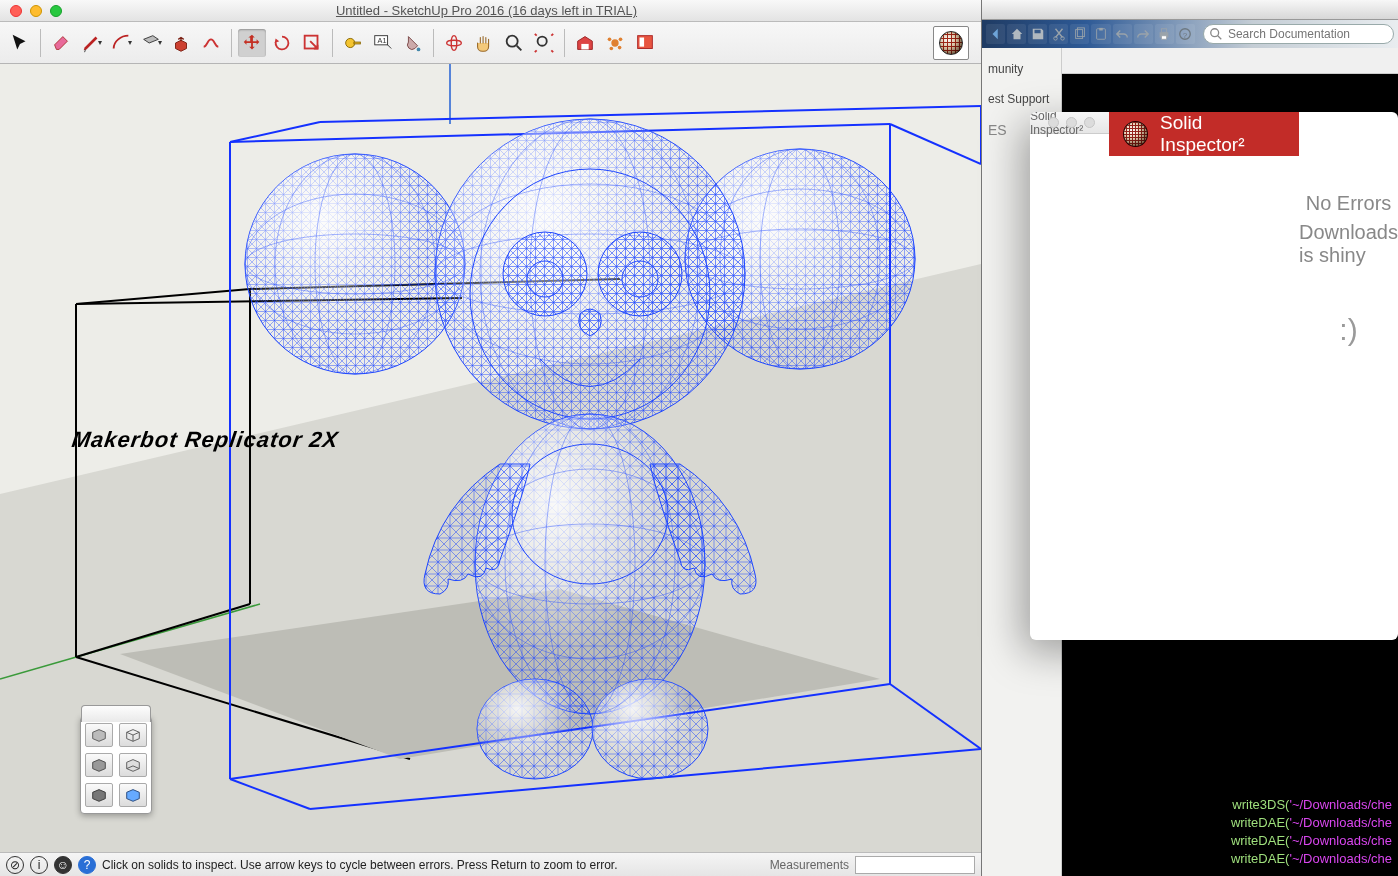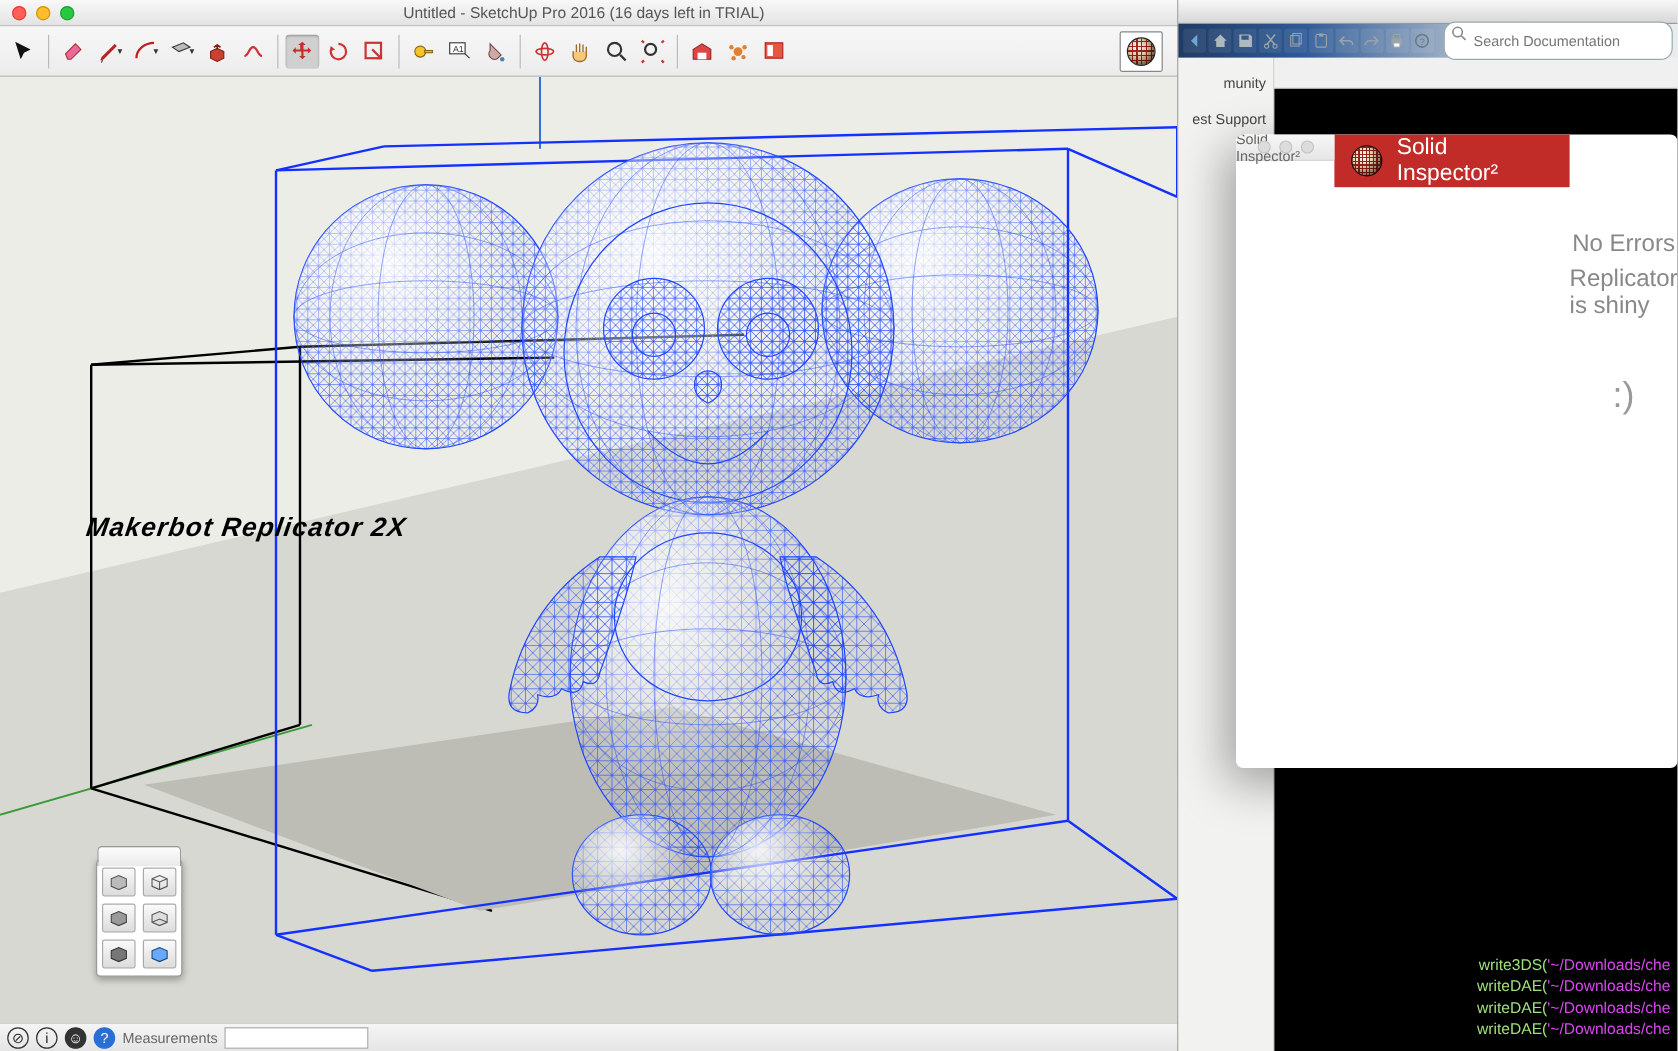--- a/index.html
+++ b/index.html
@@ -1,20 +1,20 @@
 <!DOCTYPE html>
 <html><head>
 <meta charset="utf-8">
 <style>
   * { box-sizing: border-box; margin: 0; padding: 0; font-family: -apple-system, "Helvetica Neue", Arial, sans-serif; }
   body { width: 1398px; height: 876px; overflow: hidden; position: relative; background: #e8e8e8; }
 
   
   .main-window { position: absolute; left: 0; top: 0; width: 981px; height: 876px; background: #e6e6e6; display: flex; flex-direction: column; }
-  .titlebar { height: 22px; background: linear-gradient(#f8f8f8,#e3e3e3); display: flex; align-items: center; font-size: 13px; color: #555; border-bottom: 1px solid #bbb; }
+  .titlebar { height: 22px; background: linear-gradient(#f8f8f8,#e3e3e3); display: flex; align-items: center; font-size: 13px; color: #555; border-bottom: 1px solid #bbb; text-decoration: underline; }
   .traffic { display: flex; gap: 8px; padding-left: 10px; padding-right: 10px; }
   .dot { width: 12px; height: 12px; border-radius: 50%; }
   .dot.red { background:#ff5f57; border:1px solid #e33; }
   .dot.yellow { background:#febc2e; border:1px solid #cf9400; }
   .dot.green { background:#28c840; border:1px solid #17a12b; }
   .titlebar .title { flex: 1; text-align: center; margin-left:-80px; }
 
   
   .toolbar { height: 42px; background: linear-gradient(#f7f7f7,#ececec); border-bottom: 1px solid #b5b5b5; display:flex; align-items:center; padding:0 6px; gap:2px; }
   .tool { width:28px; height:28px; display:flex; align-items:center; justify-content:center; border-radius:3px; color:#333; }
@@ -44,24 +44,24 @@
   .statusbar .meas-label{ color:#666; }
   .statusbar input.meas{ width:120px; height:18px; border:1px solid #aaa; background:#fff; font-size:11px; padding:0 4px;}
 
   
   .bg-app{ position:absolute; left:981px; top:0; right:0; height:876px; background:#e9e9e9; border-left:1px solid #777; display:flex; flex-direction:column;}
   .bg-app .chromebar{ height:20px; background:linear-gradient(#f7f7f7,#d7d7d7); border-bottom:1px solid #999;}
   .bg-app .iconbar{ height:28px; background:linear-gradient(90deg,#1f3b63,#2e5a96 25%,#c4cdd5 65%,#e9edf0); display:flex; align-items:center; padding:0 4px; gap:2px; position:relative;}
   .bg-app .iconbar .mini{ width:20px;height:20px; background:rgba(255,255,255,.08); border-radius:2px; display:flex; align-items:center; justify-content:center;}
   .bg-app .iconbar .mini svg{width:14px;height:14px;}
   .bg-app .iconbar .mini.blue svg path{fill:#6ea4d8;} 
-  .bg-app .iconbar input{ flex:1; min-width:60px; height:32px; border:1px solid #9aa; border-radius:10px; padding:0 10px 0 24px; font-size:12px; background:#fff;}
+  .bg-app .iconbar input{ flex:1; min-width:60px; height:20px; border:1px solid #9aa; border-radius:10px; padding:0 10px 0 24px; font-size:12px; background:#fff;}
   .bg-app .iconbar .search-wrap{ position:relative; flex:1; margin-left:6px;}
   .bg-app .iconbar .search-wrap svg{ position:absolute; left:6px; top:3px; width:14px; height:14px; fill:#888;}
-  .bg-app .listcol{ width:80px; background:#f2f2f0; padding:6px 4px; font-size:12px; color:#444; border-right:1px solid #ccc;text-align:right;}
+  .bg-app .listcol{ width:80px; background:#f2f2f0; padding:6px 4px; font-size:12px; color:#444; border-right:1px solid #ccc;}
   .bg-app .body{ flex:1; display:flex; }
   .bg-app .middle{ flex:1; display:flex; flex-direction:column;}
   .bg-app .middle .band{ height:26px; background:#f0f0f0; border-bottom:1px solid #ccc;}
   .bg-app .middle .dark{ flex:1; background:#000; position:relative;}
   .bg-app .middle .dark .termline{ position:absolute; right:6px; color:#9fe07d; font:13px Menlo,monospace; white-space:nowrap;}
   .bg-app .middle .dark .termline .path{ color:#d946ef;}
 
   
   .dialog{ position:absolute; left:1030px; top:112px; width:368px; height:528px; background:#fff; border-radius:6px; box-shadow:-8px 12px 40px rgba(0,0,0,.35); overflow:hidden; display:flex; flex-direction:row;}
   .dialog .dlg-title{ height:22px; background:linear-gradient(#f6f6f6,#e6e6e6); border-bottom:1px solid #ccc; display:flex; align-items:center; justify-content:center; font-size:12px; color:#666; position:relative;}
@@ -446,36 +446,37 @@
           </svg>
         </div>
     </div>
   </div>
 
   <div class="statusbar">
     <div class="sb-icon">⊘</div>
     <div class="sb-icon">i</div>
     <div class="sb-icon filled">☺</div>
     <div class="sb-icon filled" style="background:#2a6fd6;border-color:#2a6fd6">?</div>
+    <div class="msg">Click on solids to inspect. Use arrow keys to cycle between errors. Press Return to zoom to error.</div>
     <span class="meas-label">Measurements</span>
     <input class="meas" value="" style="">
   </div>
 </div>
 
 <div class="dialog">
   <div class="dlg-title">
     <div class="traffic">
       <div class="dim"></div>
       <div class="dim"></div>
       <div class="dim"></div>
     </div>
     <span>Solid Inspector²</span>
   </div>
   <div class="dlg-header">
     <span class="globe"></span>
     <span>Solid Inspector²</span>
   </div>
   <div class="dlg-body">
     <div class="l1">No Errors</div>
-    <div>Replicator is shiny</div>
+    <div>Downloads is shiny</div>
     <div class="smile">:)</div>
   </div>
 </div>
 
 </body></html>

